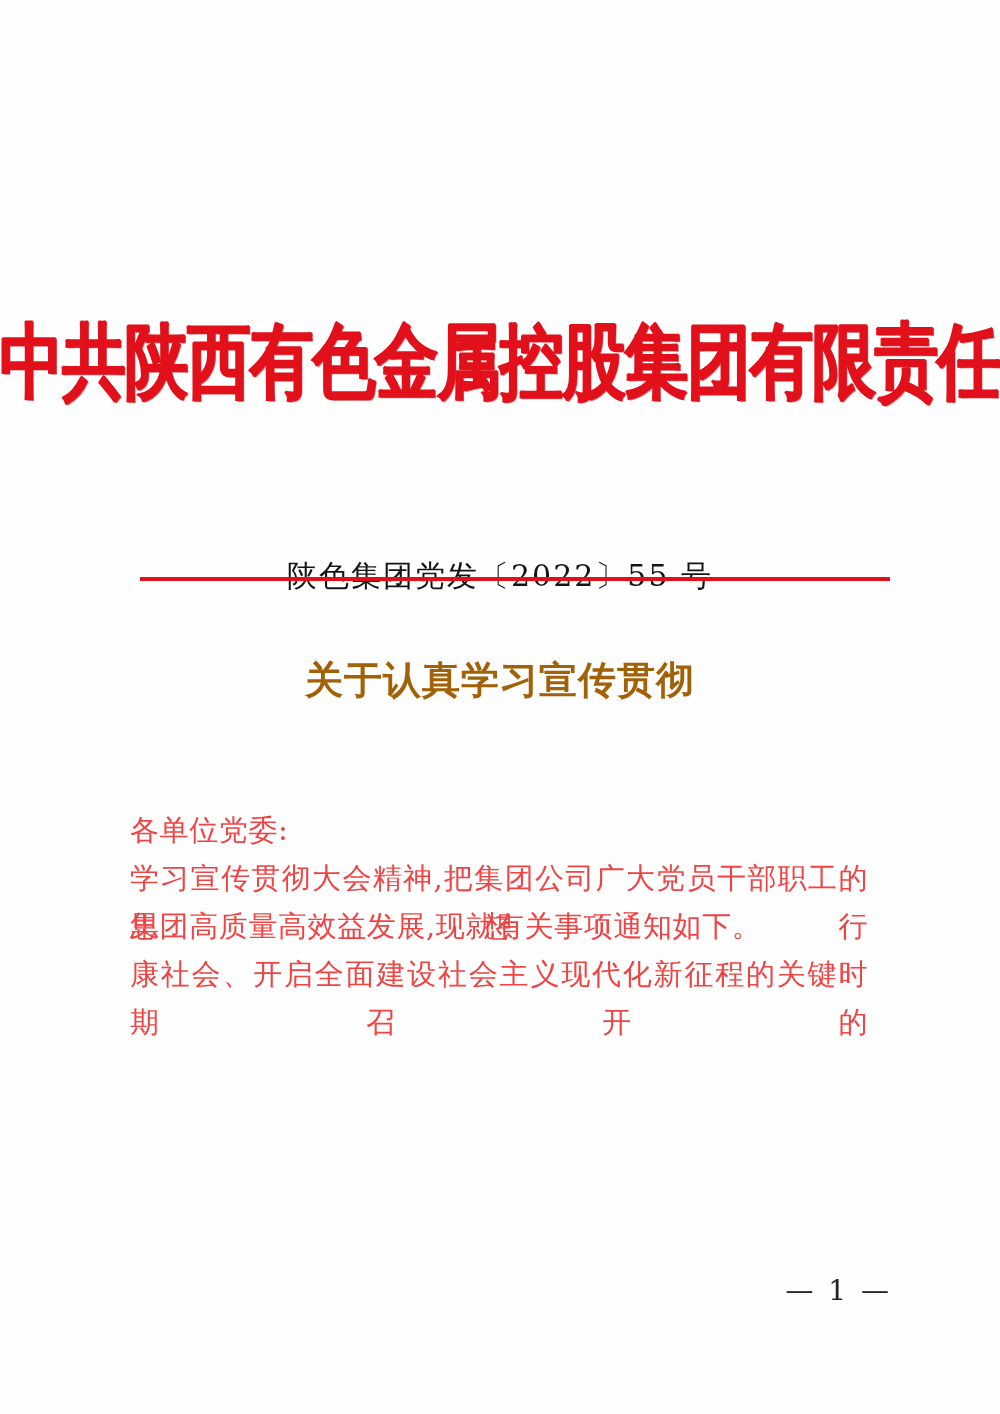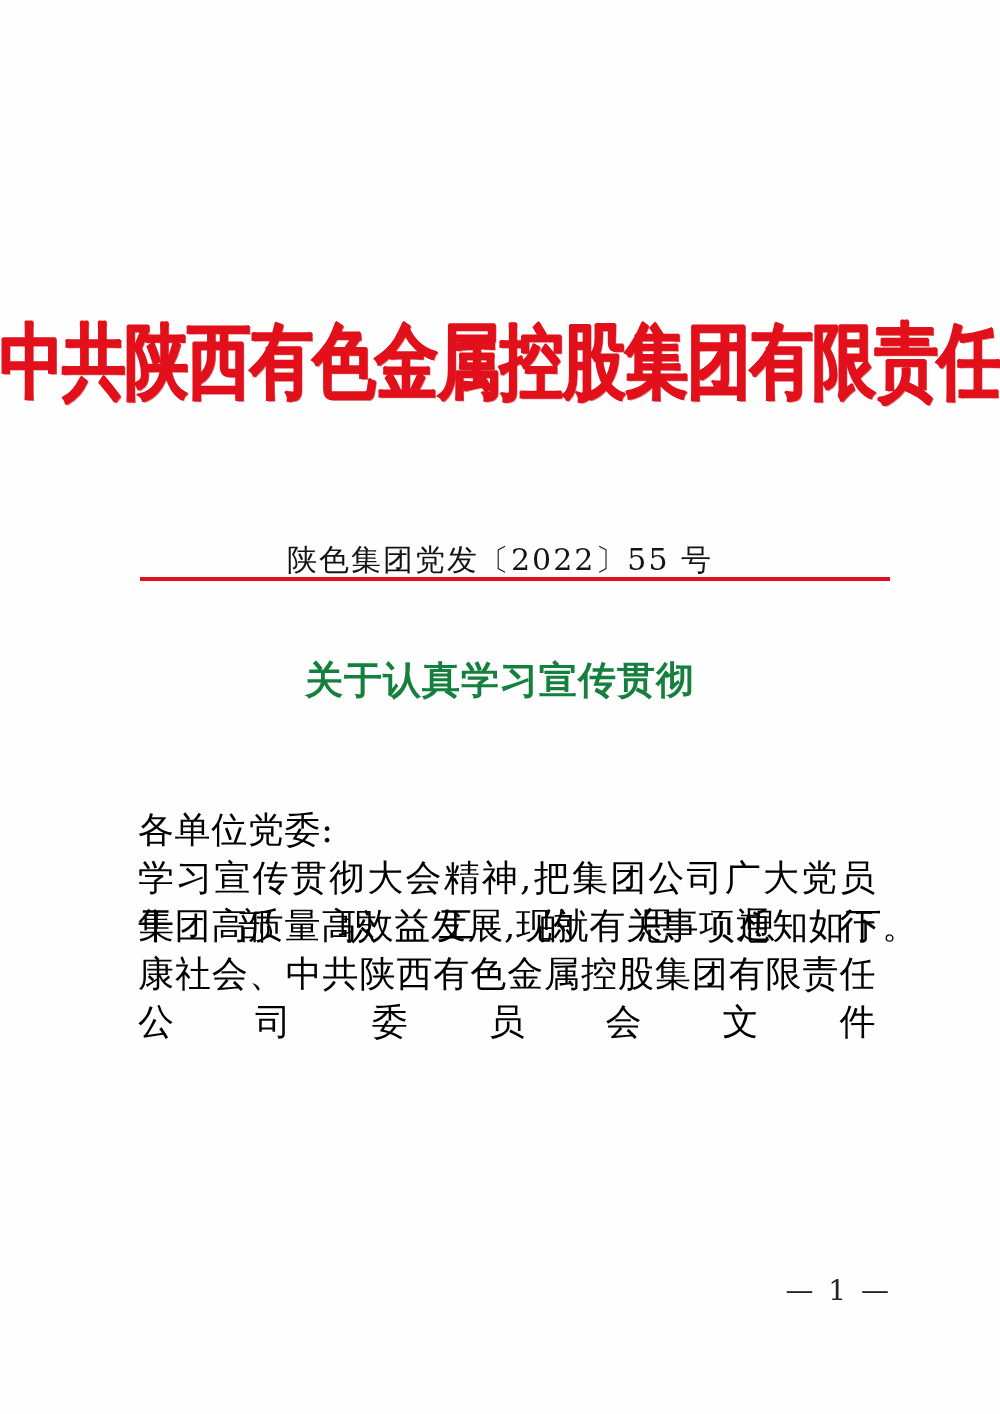--- a/index.html
+++ b/index.html
@@ -47,21 +47,21 @@
       -1.1px 0 0 #e2101a,
        0 0.6px 0 #e2101a,
        0 -0.6px 0 #e2101a,
        1.4px 1.0px 0 rgba(190,12,18,0.55);
   }
 
   
   .doc-number {
     position: absolute;
     left: 0;
-    top: 540px;
+    top: 556px;
     width: 1000px;
     text-align: center;
     color: #141414;
     font-family: "DejaVu Serif", "Liberation Serif", serif;
     font-size: 30px;
     letter-spacing: 2.0px;
     white-space: nowrap;
   }
 
   
@@ -74,38 +74,38 @@
     background: #e2101a;
   }
 
   
   .doc-title {
     position: absolute;
     left: 0;
     top: 654px;
     width: 1000px;
     text-align: center;
-    color: #15803d;
+    color: #a16207;
     font-family: "DejaVu Serif", "Liberation Serif", serif;
     font-weight: 700;
     font-size: 38px;
     line-height: 51px;
     letter-spacing: 1px;
   }
   .doc-title div { white-space: nowrap; }
 
   
   .body-block {
     position: absolute;
-    left: 138px;
+    left: 130px;
     top: 806px;
     width: 738px;
-    color: #000000;
+    color: #ef4444;
     font-family: "DejaVu Serif", "Liberation Serif", serif;
-    font-size: 36px;
+    font-size: 29px;
     line-height: 48px;
     letter-spacing: 0.6px;
   }
   .body-line {
     white-space: nowrap;
     height: 48px;
   }
   .body-line.indent { text-indent: 58px; }
   .body-line.justify {
     white-space: normal;
@@ -150,19 +150,19 @@
     <div>关于认真学习宣传贯彻</div>
   </div>
 
   <div class="body-block">
 
     <div class="body-line">各单位党委:</div>
 
     <div class="body-line justify">学习宣传贯彻大会精神,把集团公司广大党员干部职工的思想行</div>
     <div class="body-line">集团高质量高效益发展,现就有关事项通知如下。</div>
 
-    <div class="body-line justify">康社会、中共陕西有色金属控股集团有限责任公司委员会文件</div>
+    <div class="body-line justify">康社会、开启全面建设社会主义现代化新征程的关键时期召开的</div>
 
   </div>
 
   <div class="page-footer">— 1 —</div>
 
 </div>
 
 </body></html>

